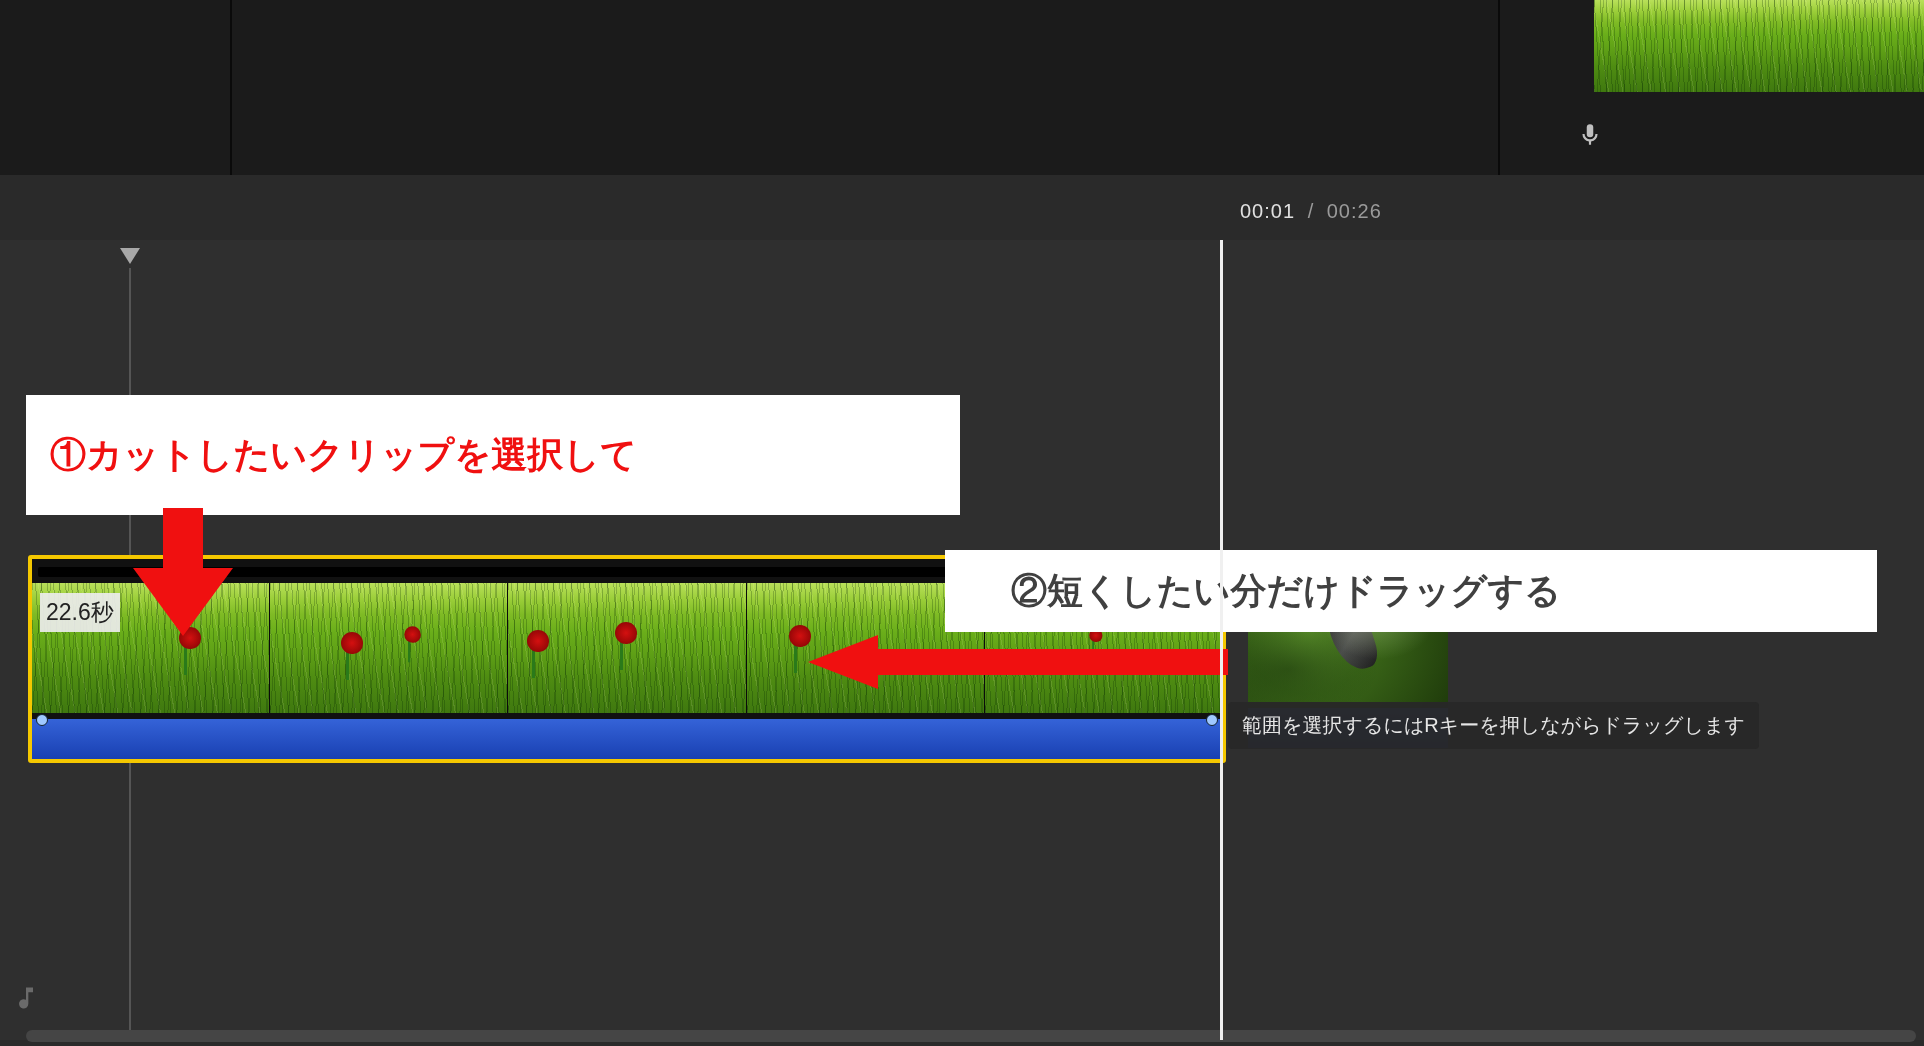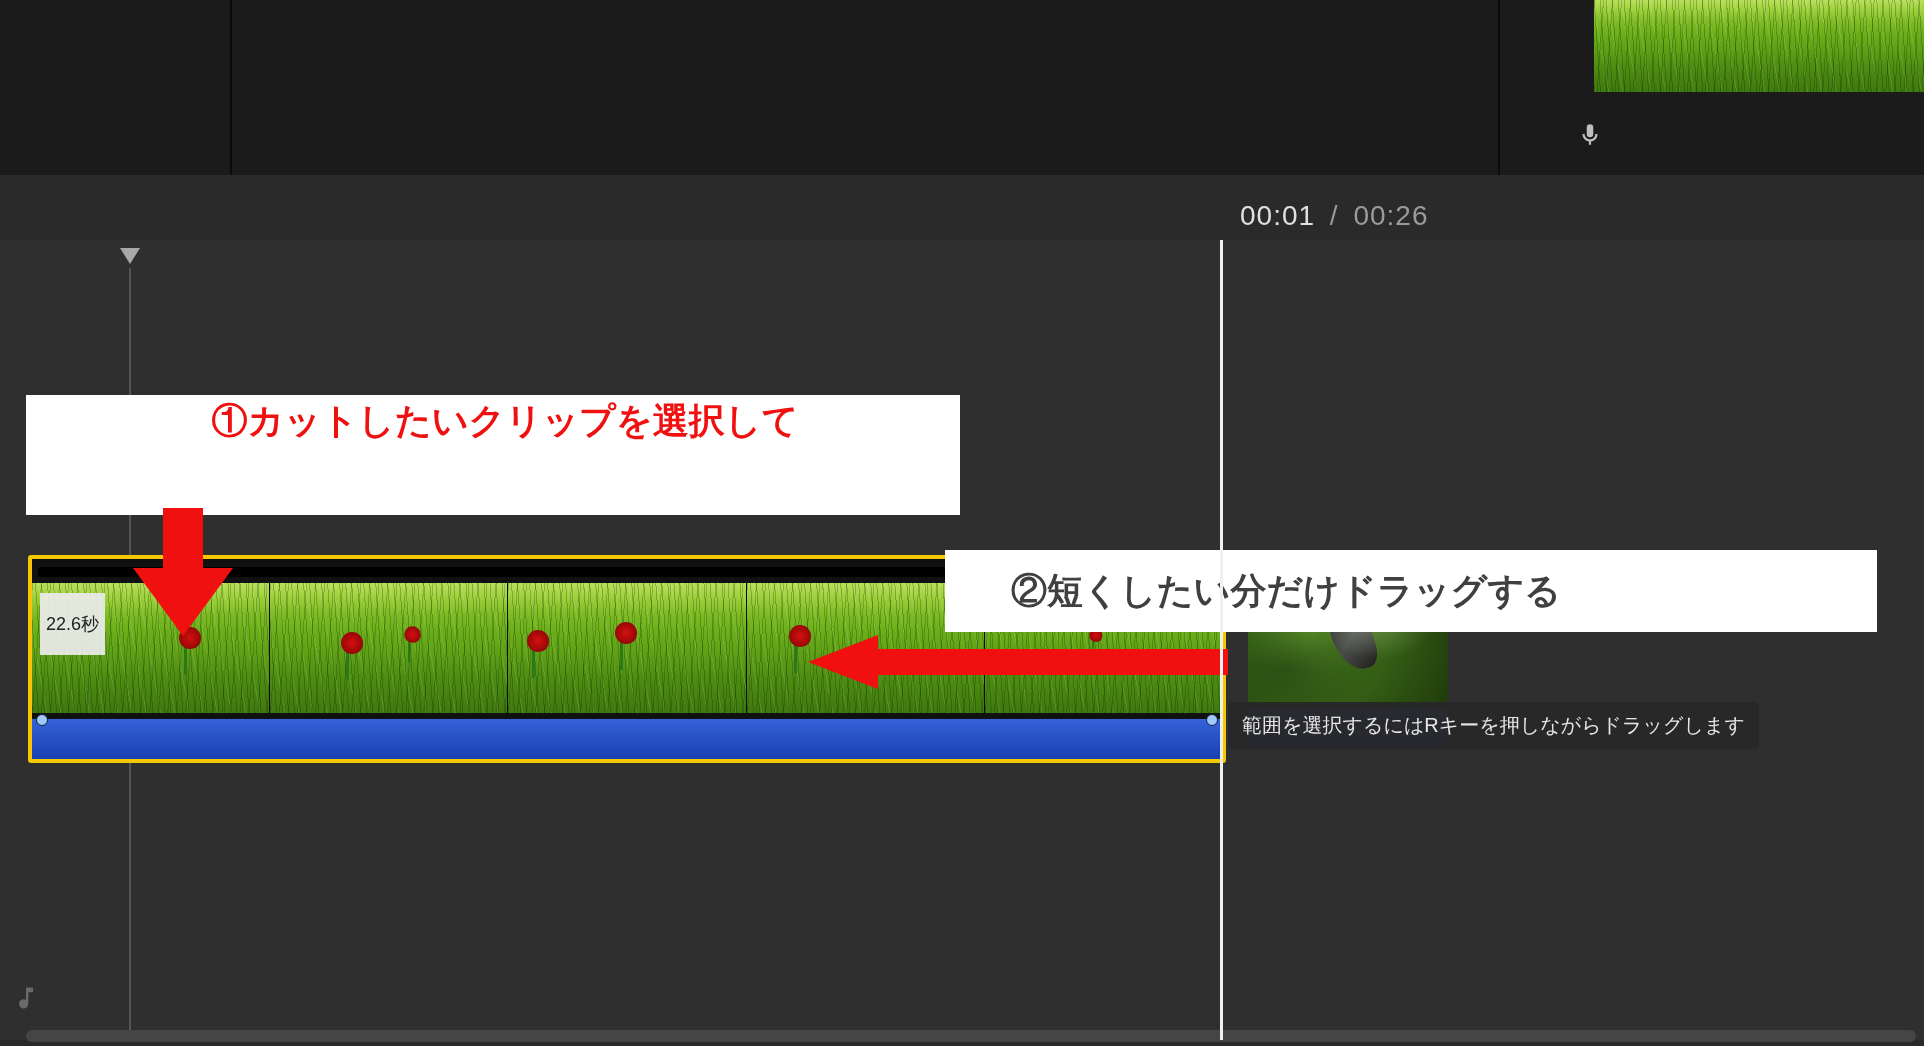--- a/index.html
+++ b/index.html
@@ -2,45 +2,45 @@
 <html><head>
 <meta charset="utf-8">
 <style>
 html,body{margin:0;padding:0;width:1924px;height:1046px;background:#2a2a2a;font-family:-apple-system,BlinkMacSystemFont,"Helvetica Neue",Arial,sans-serif;overflow:hidden;color:#ccc;}
 .top-area{position:absolute;left:0;top:0;width:1924px;height:175px;background:#1b1b1b;}
 .top-divider{position:absolute;left:230px;top:0;width:2px;height:175px;background:#0a0a0a;}
 .top-right-divider{position:absolute;left:1498px;top:0;width:2px;height:175px;background:#0a0a0a;}
 .preview-thumb{position:absolute;right:0;top:0;width:330px;height:92px;overflow:hidden;}
 .mic{position:absolute;left:1570px;top:115px;width:40px;height:40px;display:flex;align-items:center;justify-content:center;cursor:pointer;}
 .mic svg{width:26px;height:26px;}
-.timecode{position:absolute;left:1240px;top:200px;font-size:28px;letter-spacing:1px;}
+.timecode{position:absolute;left:1240px;top:200px;font-size:20px;letter-spacing:1px;}
 .timecode .cur{color:#e0e0e0;}
 .timecode .sep{color:#9a9a9a;margin:0 6px;}
 .timecode .dur{color:#9a9a9a;}
 .timeline-bg{position:absolute;left:0;top:240px;width:1924px;height:800px;background:#2f2f2f;}
 .playhead-marker{position:absolute;left:116px;top:244px;width:28px;height:28px;z-index:3;}
 .playhead-marker svg{width:28px;height:28px;}
 .playhead-line-thin{position:absolute;left:129px;top:268px;width:2px;height:770px;background:#555;z-index:2;}
 .clip-sel{position:absolute;left:28px;top:555px;width:1190px;height:200px;border:4px solid #f5c800;border-radius:3px;background:#111;z-index:5;overflow:hidden;}
 .clip-frames{position:absolute;left:0;top:24px;width:100%;height:130px;display:flex;}
 .frame{flex:1;position:relative;border-right:1px solid rgba(0,0,0,.3);}
 .frame:last-child{border-right:none;}
 .grass{position:absolute;left:0;right:0;bottom:0;height:100%;}
 .flower{position:absolute;width:26px;height:34px;}
 .flower::before{content:"";position:absolute;left:5px;top:18px;width:3px;height:30px;background:#2a7a1a;}
 .flower::after{content:"";position:absolute;left:0;top:0;width:22px;height:22px;background:radial-gradient(circle at 50% 50%,#d41010 0%,#a00808 60%,#700404 100%);border-radius:50% 50% 45% 50%;}
 .clip-top-line{position:absolute;left:6px;top:8px;right:6px;height:10px;background:#000;border-radius:2px;}
-.dur-badge{position:absolute;left:8px;top:34px;background:rgba(235,235,235,.92);color:#222;font-size:18px;padding:19px 6px;z-index:7;}
+.dur-badge{position:absolute;left:8px;top:34px;background:rgba(235,235,235,.92);color:#222;font-size:23px;padding:4px 6px;z-index:7;}
 .audio-bar{position:absolute;left:0;bottom:0;width:100%;height:40px;background:linear-gradient(to bottom,#3563d8 0%,#1940b2 100%);}
 .audio-handle{position:absolute;top:-5px;width:10px;height:10px;border-radius:50%;background:#9fc8ff;border:1px solid #123;}
 .audio-handle.l{left:4px;}
 .audio-handle.r{right:4px;}
 .clip2{position:absolute;left:1248px;top:578px;width:200px;height:130px;border-radius:3px;overflow:hidden;z-index:4;}
 .clip2-aud{position:absolute;left:1248px;top:708px;width:200px;height:40px;background:linear-gradient(to bottom,#3563d8 0%,#1940b2 100%);z-index:4;}
-.box1{position:absolute;left:26px;top:395px;width:910px;height:120px;background:#fff;z-index:30;display:flex;justify-content:center;padding-left:24px;}
+.box1{position:absolute;left:26px;top:395px;width:910px;height:120px;background:#fff;z-index:30;display:flex;flex-direction:column;justify-content:center;padding-left:24px;}
 .box1 .l1,.box1 .l2{color:#f01010;font-size:36px;font-weight:700;line-height:1.45;}
 .box1 .l2{padding-left:80px;}
 .arrow1{position:absolute;left:115px;top:508px;width:130px;height:130px;z-index:31;}
 .box2{position:absolute;left:945px;top:550px;width:866px;height:82px;background:#fff;z-index:30;display:flex;align-items:center;padding-left:66px;}
 .box2 .t{color:#404040;font-size:36px;font-weight:700;}
 .arrow2{position:absolute;left:808px;top:635px;width:420px;height:54px;z-index:31;}
 .tooltip{position:absolute;left:1228px;top:702px;background:rgba(40,40,40,.96);color:#e6e6e6;font-size:20px;padding:10px 14px;border-radius:4px;z-index:40;white-space:nowrap;}
 .playhead-main{position:absolute;left:1220px;top:240px;width:3px;height:800px;background:#f0f0f0;z-index:50;}
 .music-icon{position:absolute;left:12px;top:984px;width:28px;height:28px;color:#666;z-index:3;}
 .scrollbar{position:absolute;left:26px;bottom:4px;width:1890px;height:12px;background:#454545;border-radius:6px;z-index:3;}

